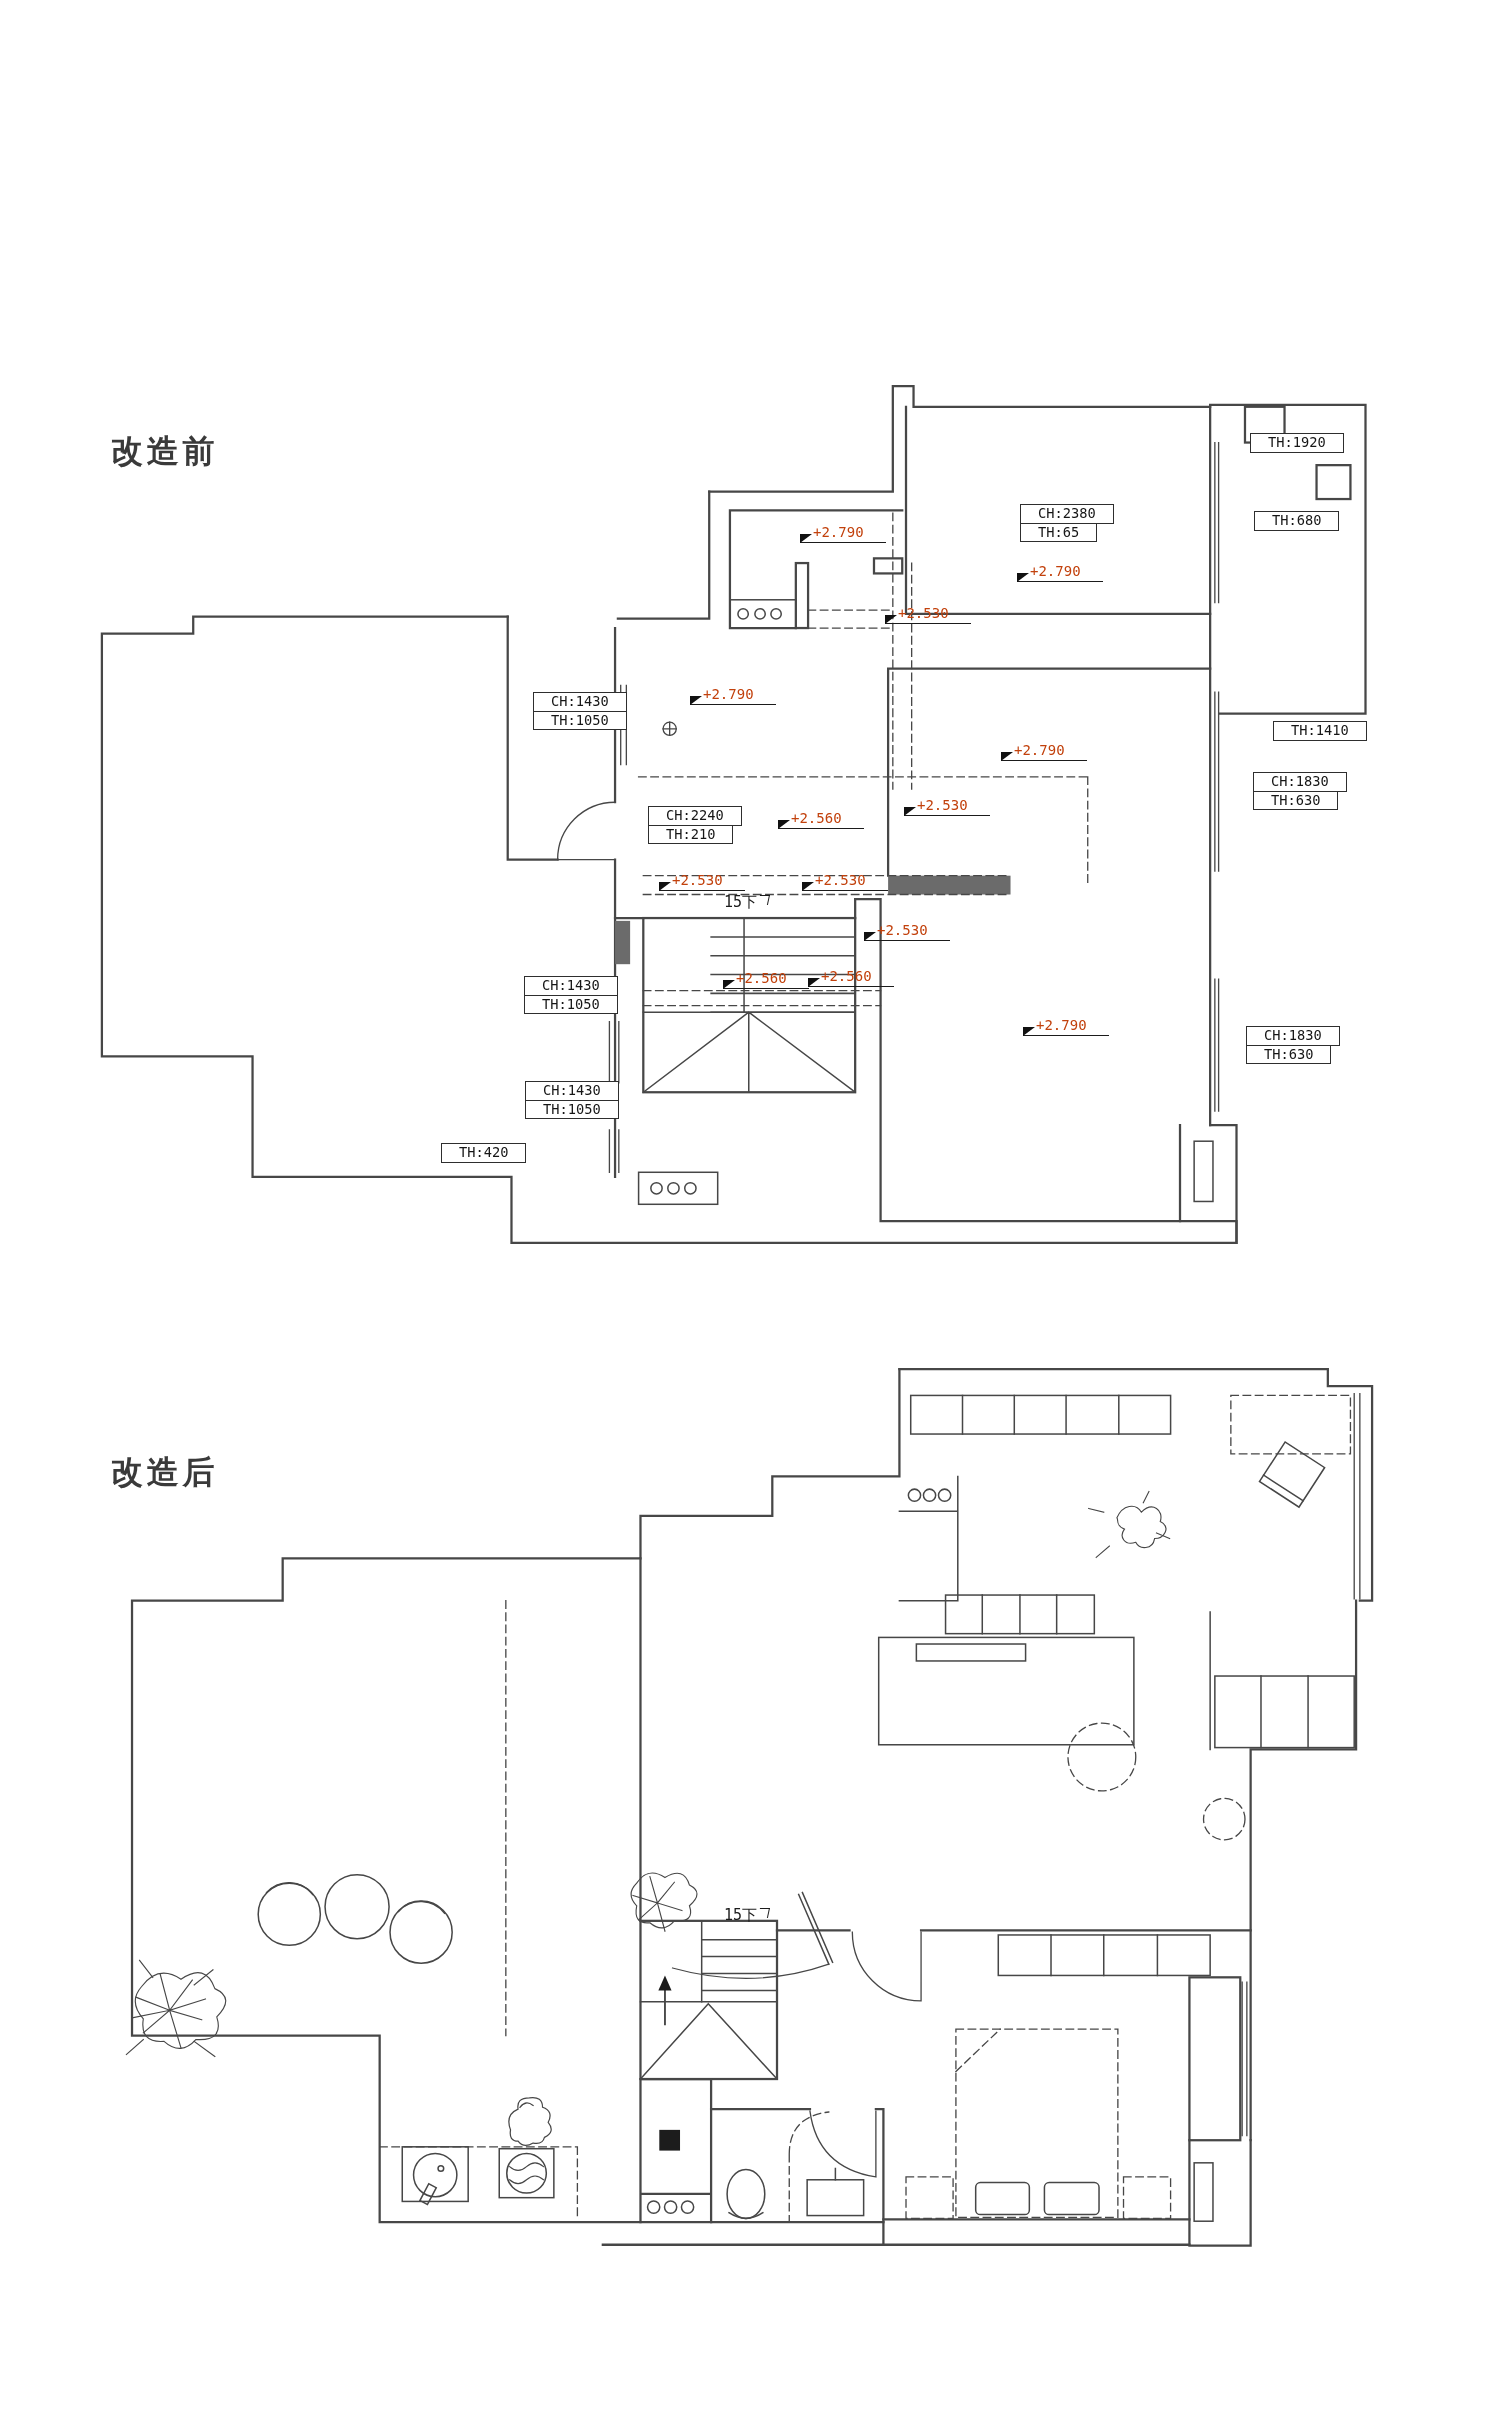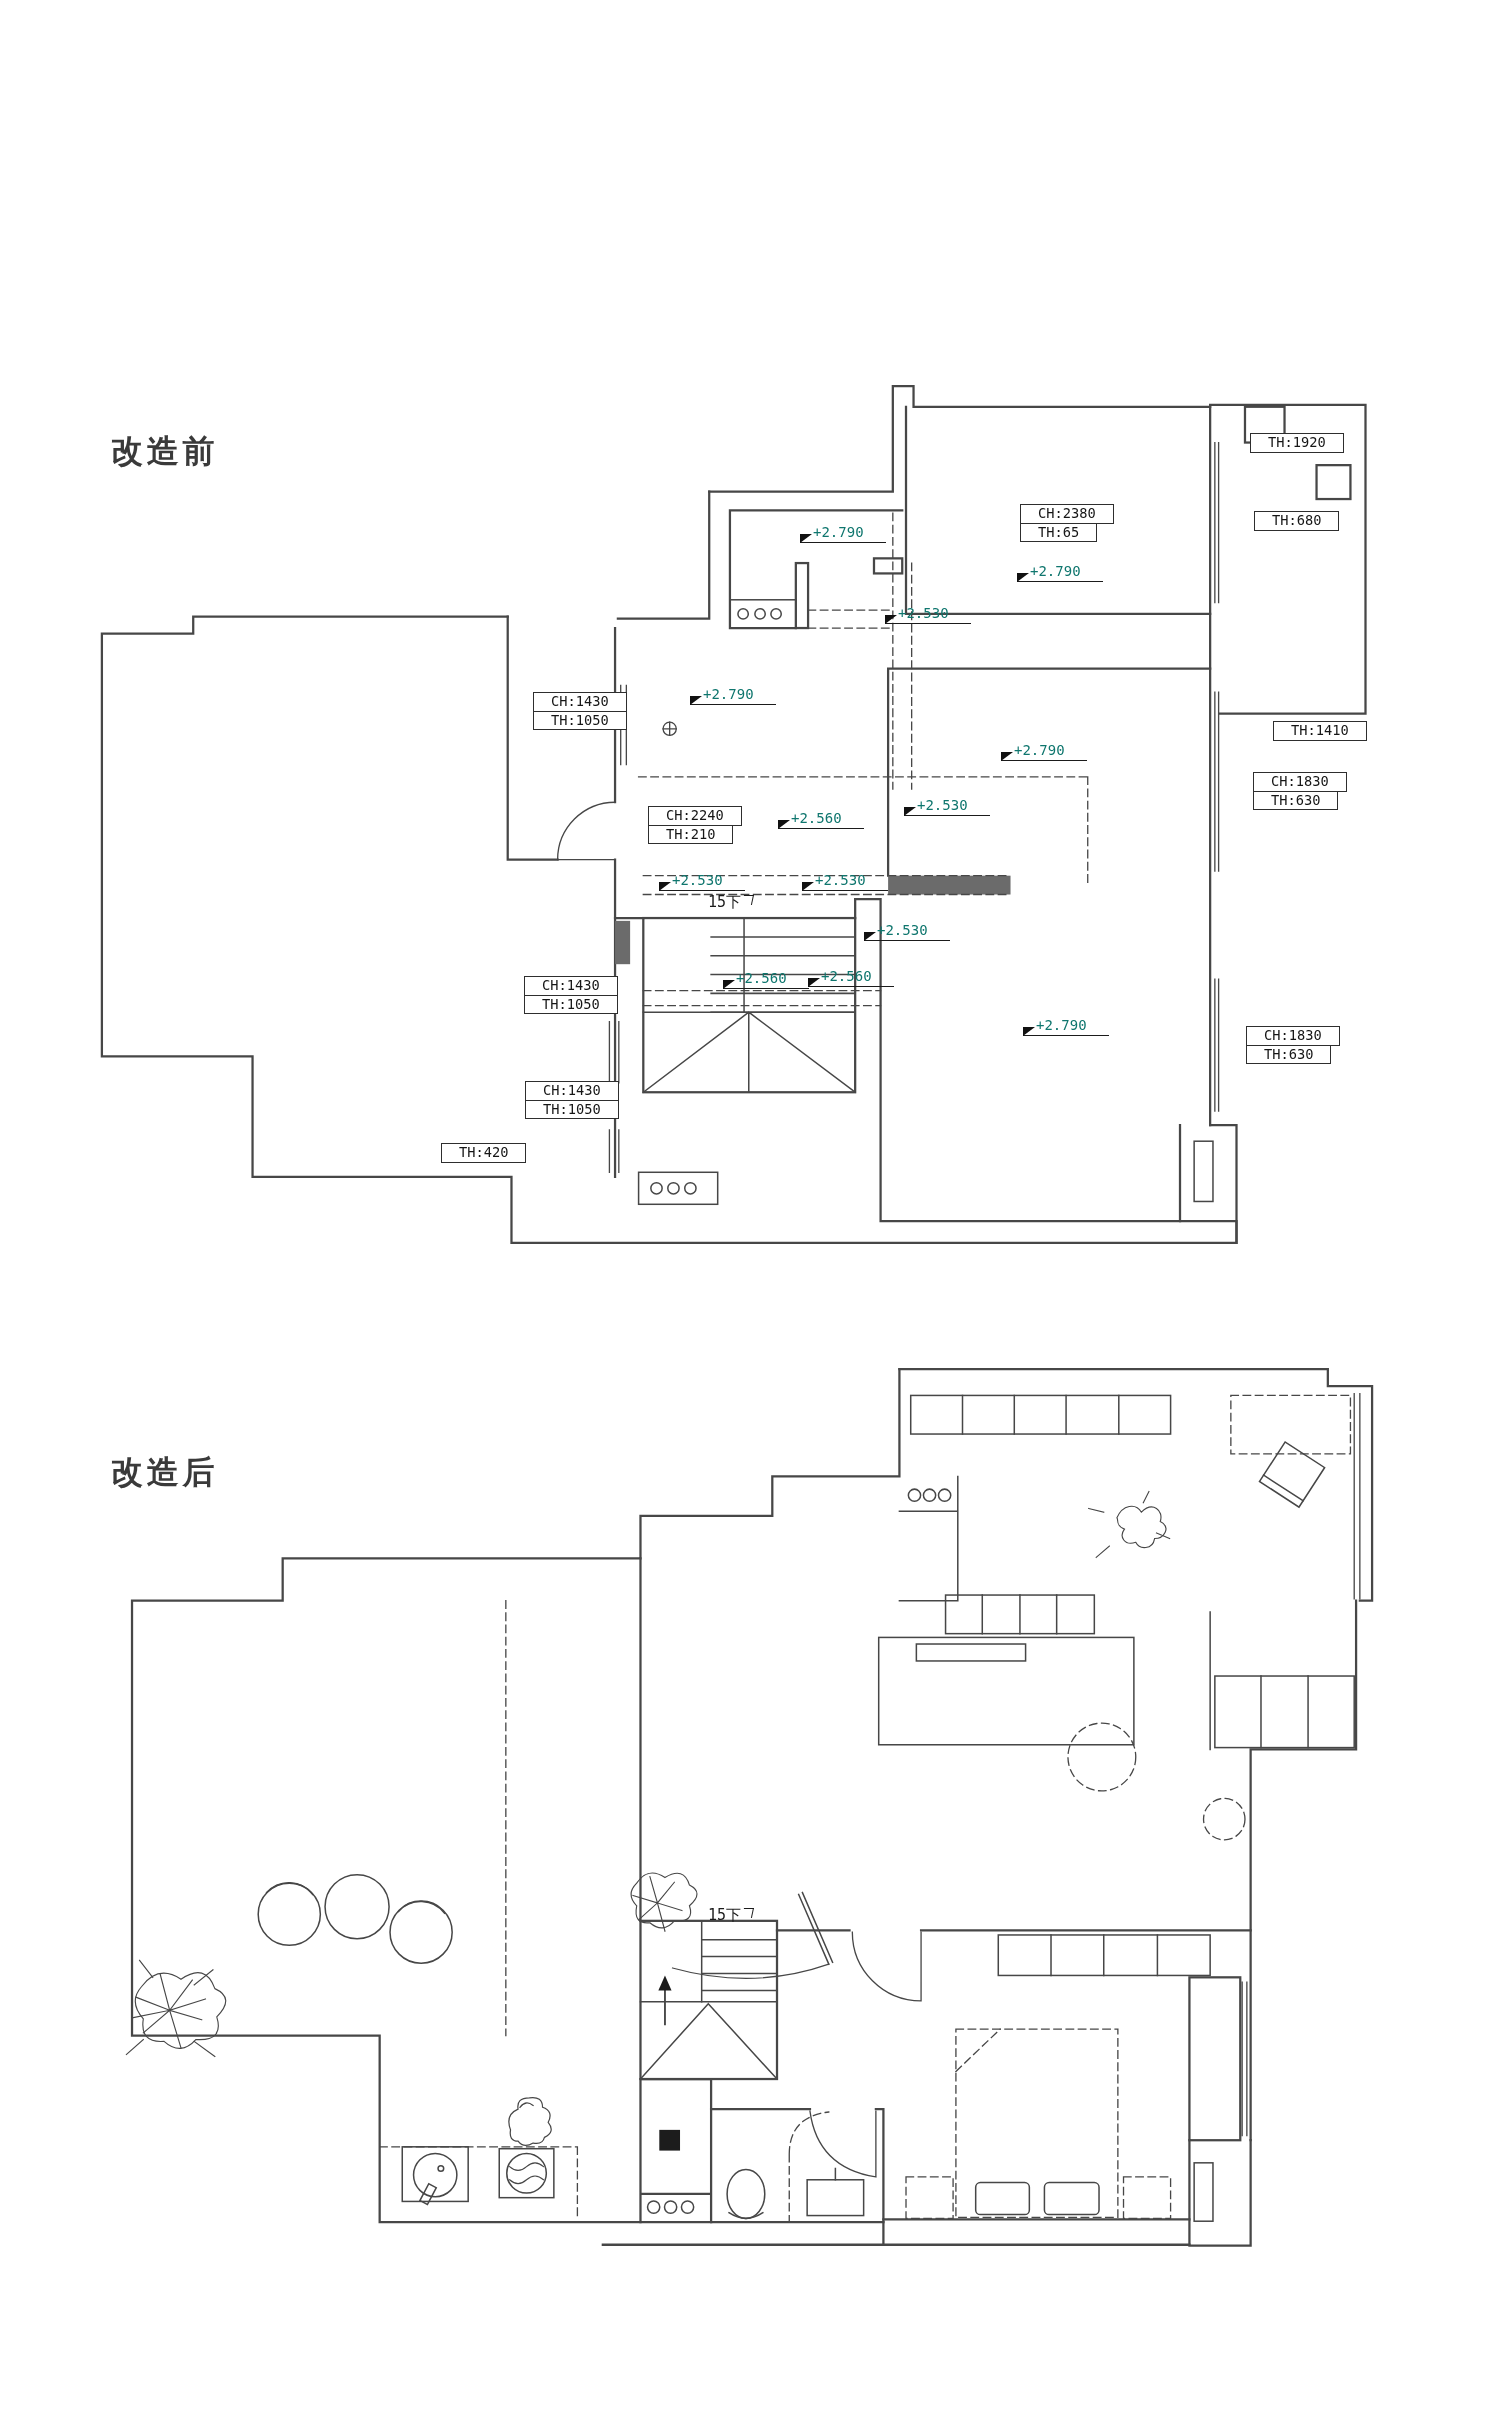--- a/index.html
+++ b/index.html
@@ -7,31 +7,31 @@
         font-family:"Liberation Sans","DejaVu Sans",sans-serif;}
   #plan-svg{position:absolute;left:0;top:0;}
 
   .title-badge{position:absolute;left:38px;top:127px;width:289px;height:78px;
 ateway    background:#8a8a8a;color:#ffffff;font-size:51px;font-weight:bold;
     line-height:78px;padding-left:32px;box-sizing:border-box;letter-spacing:1.9px;
     font-family:"Liberation Sans","DejaVu Sans",sans-serif;}
   .plan-title{position:absolute;font-size:32px;font-weight:700;color:#3a3a3a;
     letter-spacing:3.8px;line-height:1;}
 
-  .lvl{position:absolute;font:14px/1.15 "DejaVu Sans Mono",monospace;color:#0f766e;
+  .lvl{position:absolute;font:14px/1.15 "DejaVu Sans Mono",monospace;color:#c2410c;
        border-bottom:1.5px solid #1b1b1b;padding:0 22.6px 1.9px 13px;white-space:nowrap;}
   .lvl::before{content:"";position:absolute;left:0;bottom:-0.9px;width:0;height:0;
        border-top:9.4px solid #111;border-right:12.2px solid transparent;}
 
   .dim{position:absolute;}
   .dim-line{border:1.3px solid #2e2e2e;background:#fff;width:max-content;
        font:13.7px/1.3 "DejaVu Sans Mono",monospace;color:#161616;padding:0 17px;}
   .dim-line + .dim-line{margin-top:-1.3px;text-align:center;}
 
-  .stair-note{position:absolute;font:15px/1 "DejaVu Sans Mono",monospace;color:#1b1b1b;white-space:nowrap;}
+  .stair-note{position:absolute;font:15px/1 "DejaVu Sans Mono",monospace;color:#1b1b1b;white-space:nowrap;margin-left:16px;}
   .stair-note::after{content:"";display:inline-block;width:8.5px;height:8.5px;margin-left:1.9px;
        border-top:1.5px solid #1b1b1b;border-right:1.5px solid #1b1b1b;transform:skewX(-12deg);vertical-align:top;}
 </style>
 </head>
 <body>
 
 <div id="page">
 
   <svg id="plan-svg" width="1506" height="2418" viewBox="0 0 1599 2568" fill="none" stroke="#474747" stroke-width="2.4" stroke-linecap="square">
 

